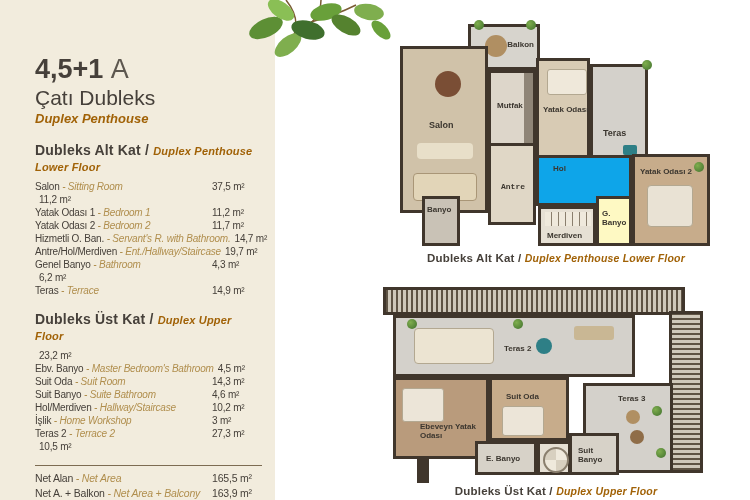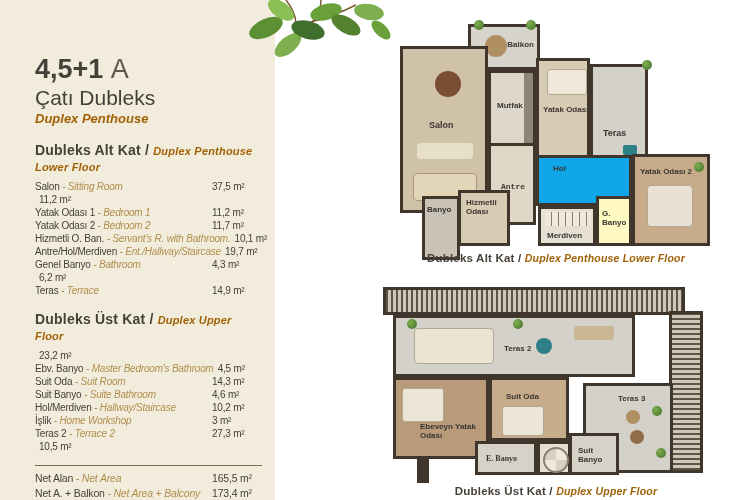--- a/index.html
+++ b/index.html
@@ -78,21 +78,21 @@
     <span class="row-area">11,2 m²</span>
   </div>
 
   <div class="row">
     <span class="row-label"><span class="tr">Yatak Odası 2</span><span class="en"> - Bedroom 2</span></span>
     <span class="row-area">11,7 m²</span>
   </div>
 
   <div class="row">
     <span class="row-label"><span class="tr">Hizmetli O. Ban.</span><span class="en"> - Servant's R. with Bathroom.</span></span>
-    <span class="row-area">10,1 m²</span>
+    <span class="row-area">14,7 m²</span>
   </div>
 
   <div class="row">
     <span class="row-label"><span class="tr">Antre/Hol/Merdiven</span><span class="en"> - Ent./Hallway/Staircase</span></span>
     <span class="row-area">19,7 m²</span>
   </div>
 
   <div class="row">
     <span class="row-label"><span class="tr">Genel Banyo</span><span class="en"> - Bathroom</span></span>
     <span class="row-area">4,3 m²</span>
@@ -155,21 +155,21 @@
   <div class="totals">
     <hr class="divider">
     <div id="total-rows">
   <div class="row">
     <span class="row-label"><span class="tr">Net Alan</span><span class="en"> - Net Area</span></span>
     <span class="row-area">165,5 m²</span>
   </div>
 
   <div class="row">
     <span class="row-label"><span class="tr">Net A. + Balkon</span><span class="en"> - Net Area + Balcony</span></span>
-    <span class="row-area">173,4 m²</span>
+    <span class="row-area">163,9 m²</span>
   </div>
 </div>
 
   </div>
 </div>
 
 <svg width="170" height="70" viewBox="0 0 170 70" style="position:absolute;left:226px;top:0;">
   <g stroke="#7a5b33" stroke-width="1.5" fill="none">
     <path d="M60,0 Q80,25 60,48"></path>
     <path d="M95,0 Q95,20 70,35"></path>
@@ -210,25 +210,22 @@
     <span class="room-label" style="left:4px;top:44px;white-space:nowrap;">Yatak Odası 1</span>
     <div class="furn" style="left:8px;top:8px;width:38px;height:24px;border-radius:3px;background:#efe8da;border:1px solid #b3a891;"></div>
   </div>
   <div class="room" style="left:192px;top:46px;width:58px;height:108px;background:#d4d1cb;">
     <span class="room-label" style="left:10px;top:62px;font-size:9px;">Teras</span>
     <div class="furn" style="left:30px;top:78px;width:14px;height:10px;border-radius:2px;background:#2e7f86;"></div>
   </div>
   <div class="room" style="left:138px;top:137px;width:96px;height:51px;background:#0ea5e9;">
     <span class="room-label" style="left:14px;top:6px;">Hol</span>
   </div>
-  <div class="room" style="left:24px;top:178px;width:38px;height:64px;background:#c9c2b6;">
+  <div class="room" style="left:24px;top:178px;width:38px;height:50px;background:#c9c2b6;">
     <span class="room-label" style="left:2px;top:6px;">Banyo</span>
-  </div>
-  <div class="room" style="left:60px;top:172px;width:52px;height:56px;background:#d8cbb4;">
-    <span class="room-label" style="left:5px;top:5px;width:44px;">Hizmetli Odası</span>
   </div>
   <div class="room" style="left:140px;top:188px;width:58px;height:40px;background:#e6e0d4;">
     <div class="furn stairlines" style="left:4px;top:3px;width:46px;height:14px;"></div>
     <span class="room-label" style="left:6px;bottom:3px;">Merdiven</span>
   </div>
   <div class="room" style="left:198px;top:178px;width:36px;height:50px;background:#fef9c3;">
     <span class="room-label" style="left:3px;top:10px;width:26px;">G. Banyo</span>
   </div>
   <div class="room" style="left:234px;top:136px;width:78px;height:92px;background:#c7ac8b;">
     <span class="room-label" style="left:5px;top:10px;white-space:nowrap;">Yatak Odası 2</span>
@@ -262,21 +259,21 @@
     <span class="room-label" style="left:14px;top:12px;white-space:nowrap;">Suit Oda</span>
     <div class="furn" style="left:10px;top:26px;width:40px;height:28px;border-radius:3px;background:#ece5d8;border:1px solid #b3a891;"></div>
   </div>
   <div class="room" style="left:200px;top:100px;width:90px;height:90px;background:#d4d1cb;">
     <span class="room-label" style="left:32px;top:8px;">Teras 3</span>
     <div class="furn" style="left:40px;top:24px;width:14px;height:14px;border-radius:50%;background:#b08f62;"></div>
     <div class="furn" style="left:44px;top:44px;width:14px;height:14px;border-radius:50%;background:#8f6d48;"></div>
     <div class="plant" style="left:66px;top:20px;width:10px;height:10px;"></div>
     <div class="plant" style="left:70px;top:62px;width:10px;height:10px;"></div>
   </div>
-  <div class="room" style="left:92px;top:158px;width:62px;height:34px;background:#d7d2c8;font-family:Liberation Serif, serif;">
+  <div class="room" style="left:92px;top:158px;width:62px;height:34px;background:#d7d2c8;">
     <span class="room-label" style="left:8px;top:10px;white-space:nowrap;">E. Banyo</span>
   </div>
   <div class="room" style="left:186px;top:150px;width:50px;height:42px;background:#d7d2c8;">
     <span class="room-label" style="left:6px;top:10px;width:32px;">Suit Banyo</span>
   </div>
   <div class="room" style="left:154px;top:158px;width:34px;height:34px;background:#e6e0d4;">
     <div class="furn" style="left:3px;top:3px;width:22px;height:22px;border-radius:50%;border:2px solid #8a7f6e;background:conic-gradient(#efe9dc 0 25%, #d8d0c0 25% 50%, #efe9dc 50% 75%, #d8d0c0 75%);"></div>
   </div>
   <div class="furn" style="left:34px;top:176px;width:12px;height:24px;background:#40362c;"></div>
   <div class="plant" style="left:24px;top:36px;width:10px;height:10px;"></div>

